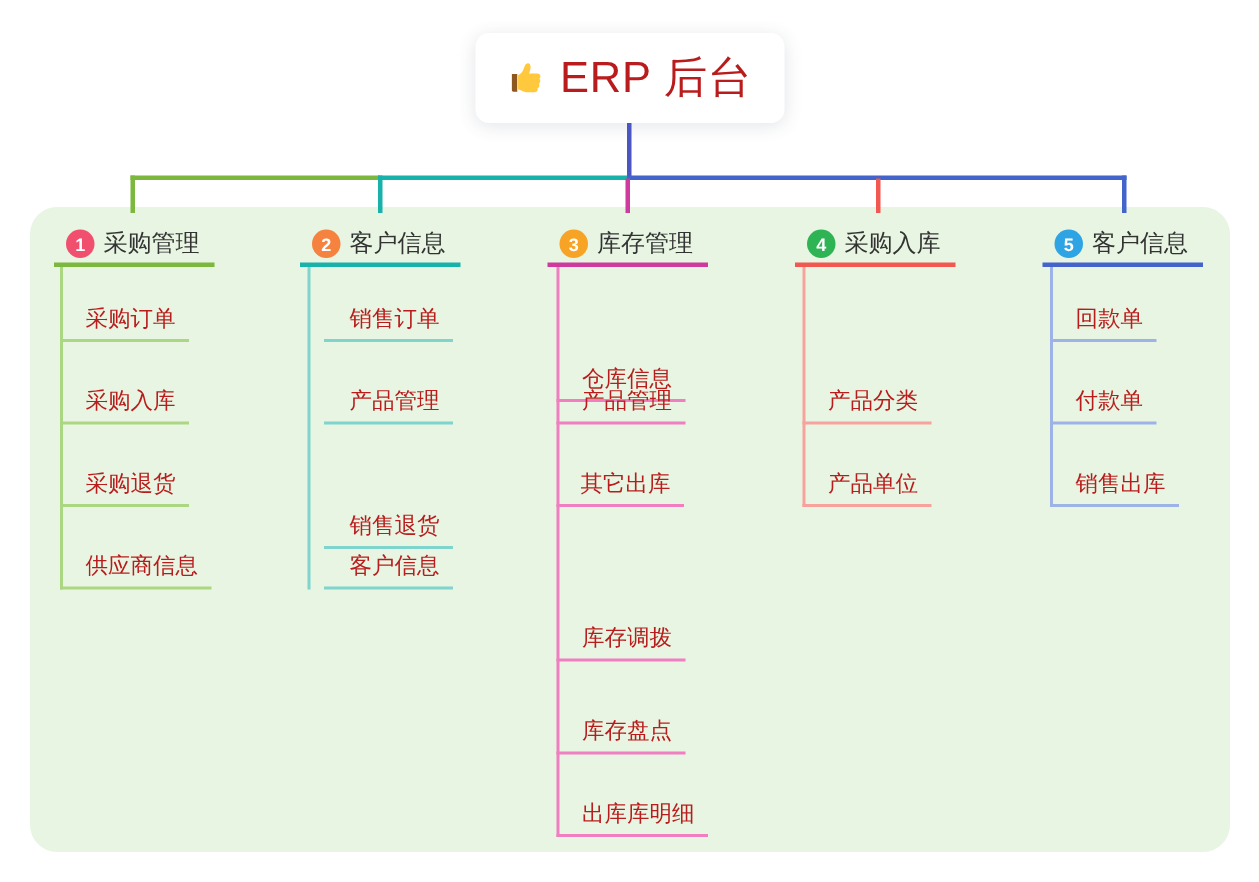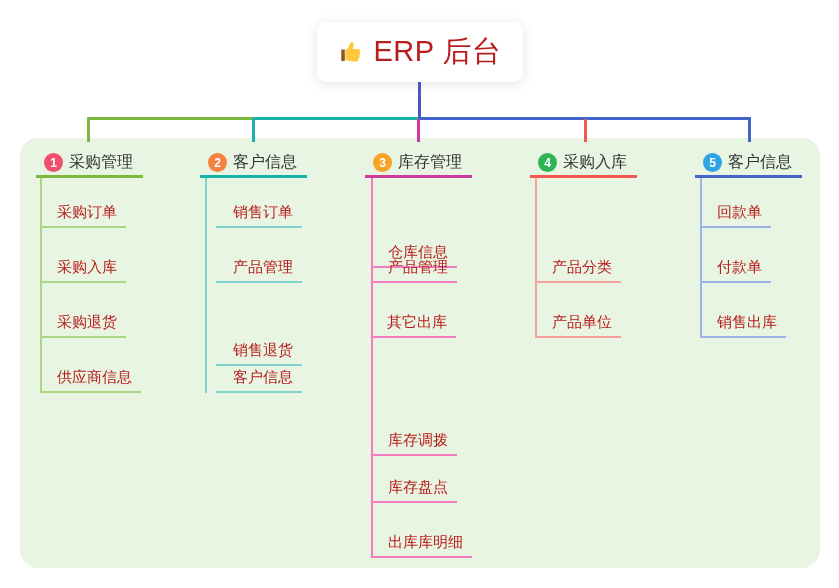--- a/index.html
+++ b/index.html
@@ -38,21 +38,21 @@
 
   
   .hdr-1{left:36px}  .rail-1{left:40px;height:215px}  .col-1{left:40px}
   .hdr-2{left:200px} .rail-2{left:205px;height:215px} .col-2{left:216px}
   .hdr-3{left:365px} .rail-3{left:371px;height:380px} .col-3{left:371px}
   .hdr-4{left:530px} .rail-4{left:535px;height:160px} .col-4{left:535px}
   .hdr-5{left:695px} .rail-5{left:700px;height:160px} .col-5{left:700px}
 
   
   .row0{top:200px}.row1{top:255px}.row2{top:310px}.row3{top:365px}
-  .row4{top:428px}.row5{top:475px}.row6{top:530px}
+  .row4{top:413px}.row5{top:475px}.row6{top:530px}
 </style>
 </head>
 <body>
 
 <div class="stage">
 
   <div class="panel"></div>
 
   <div class="root-node">
     <span class="thumb">

